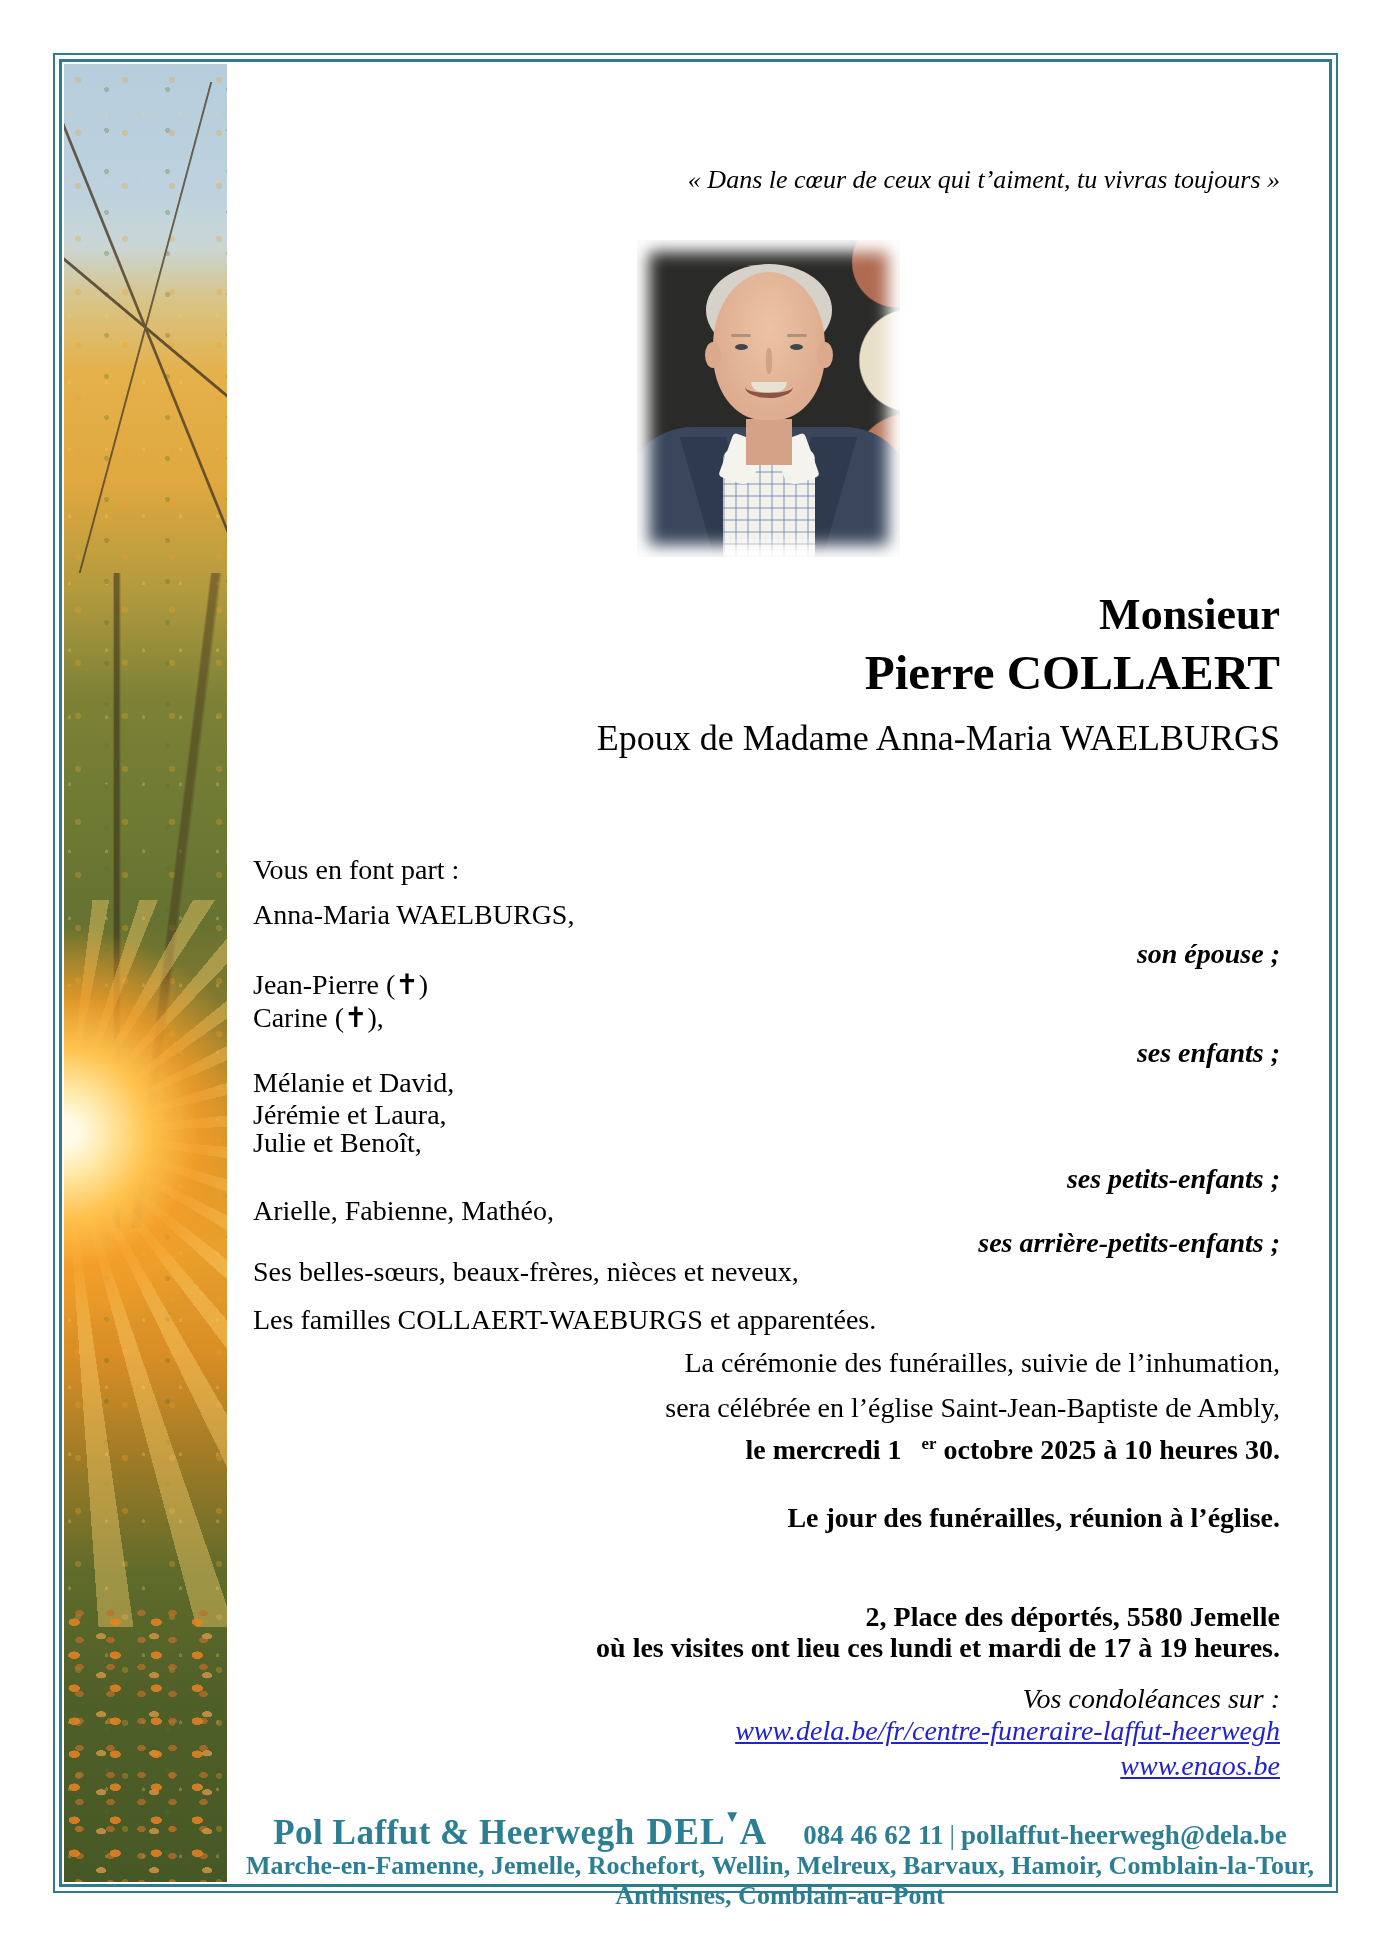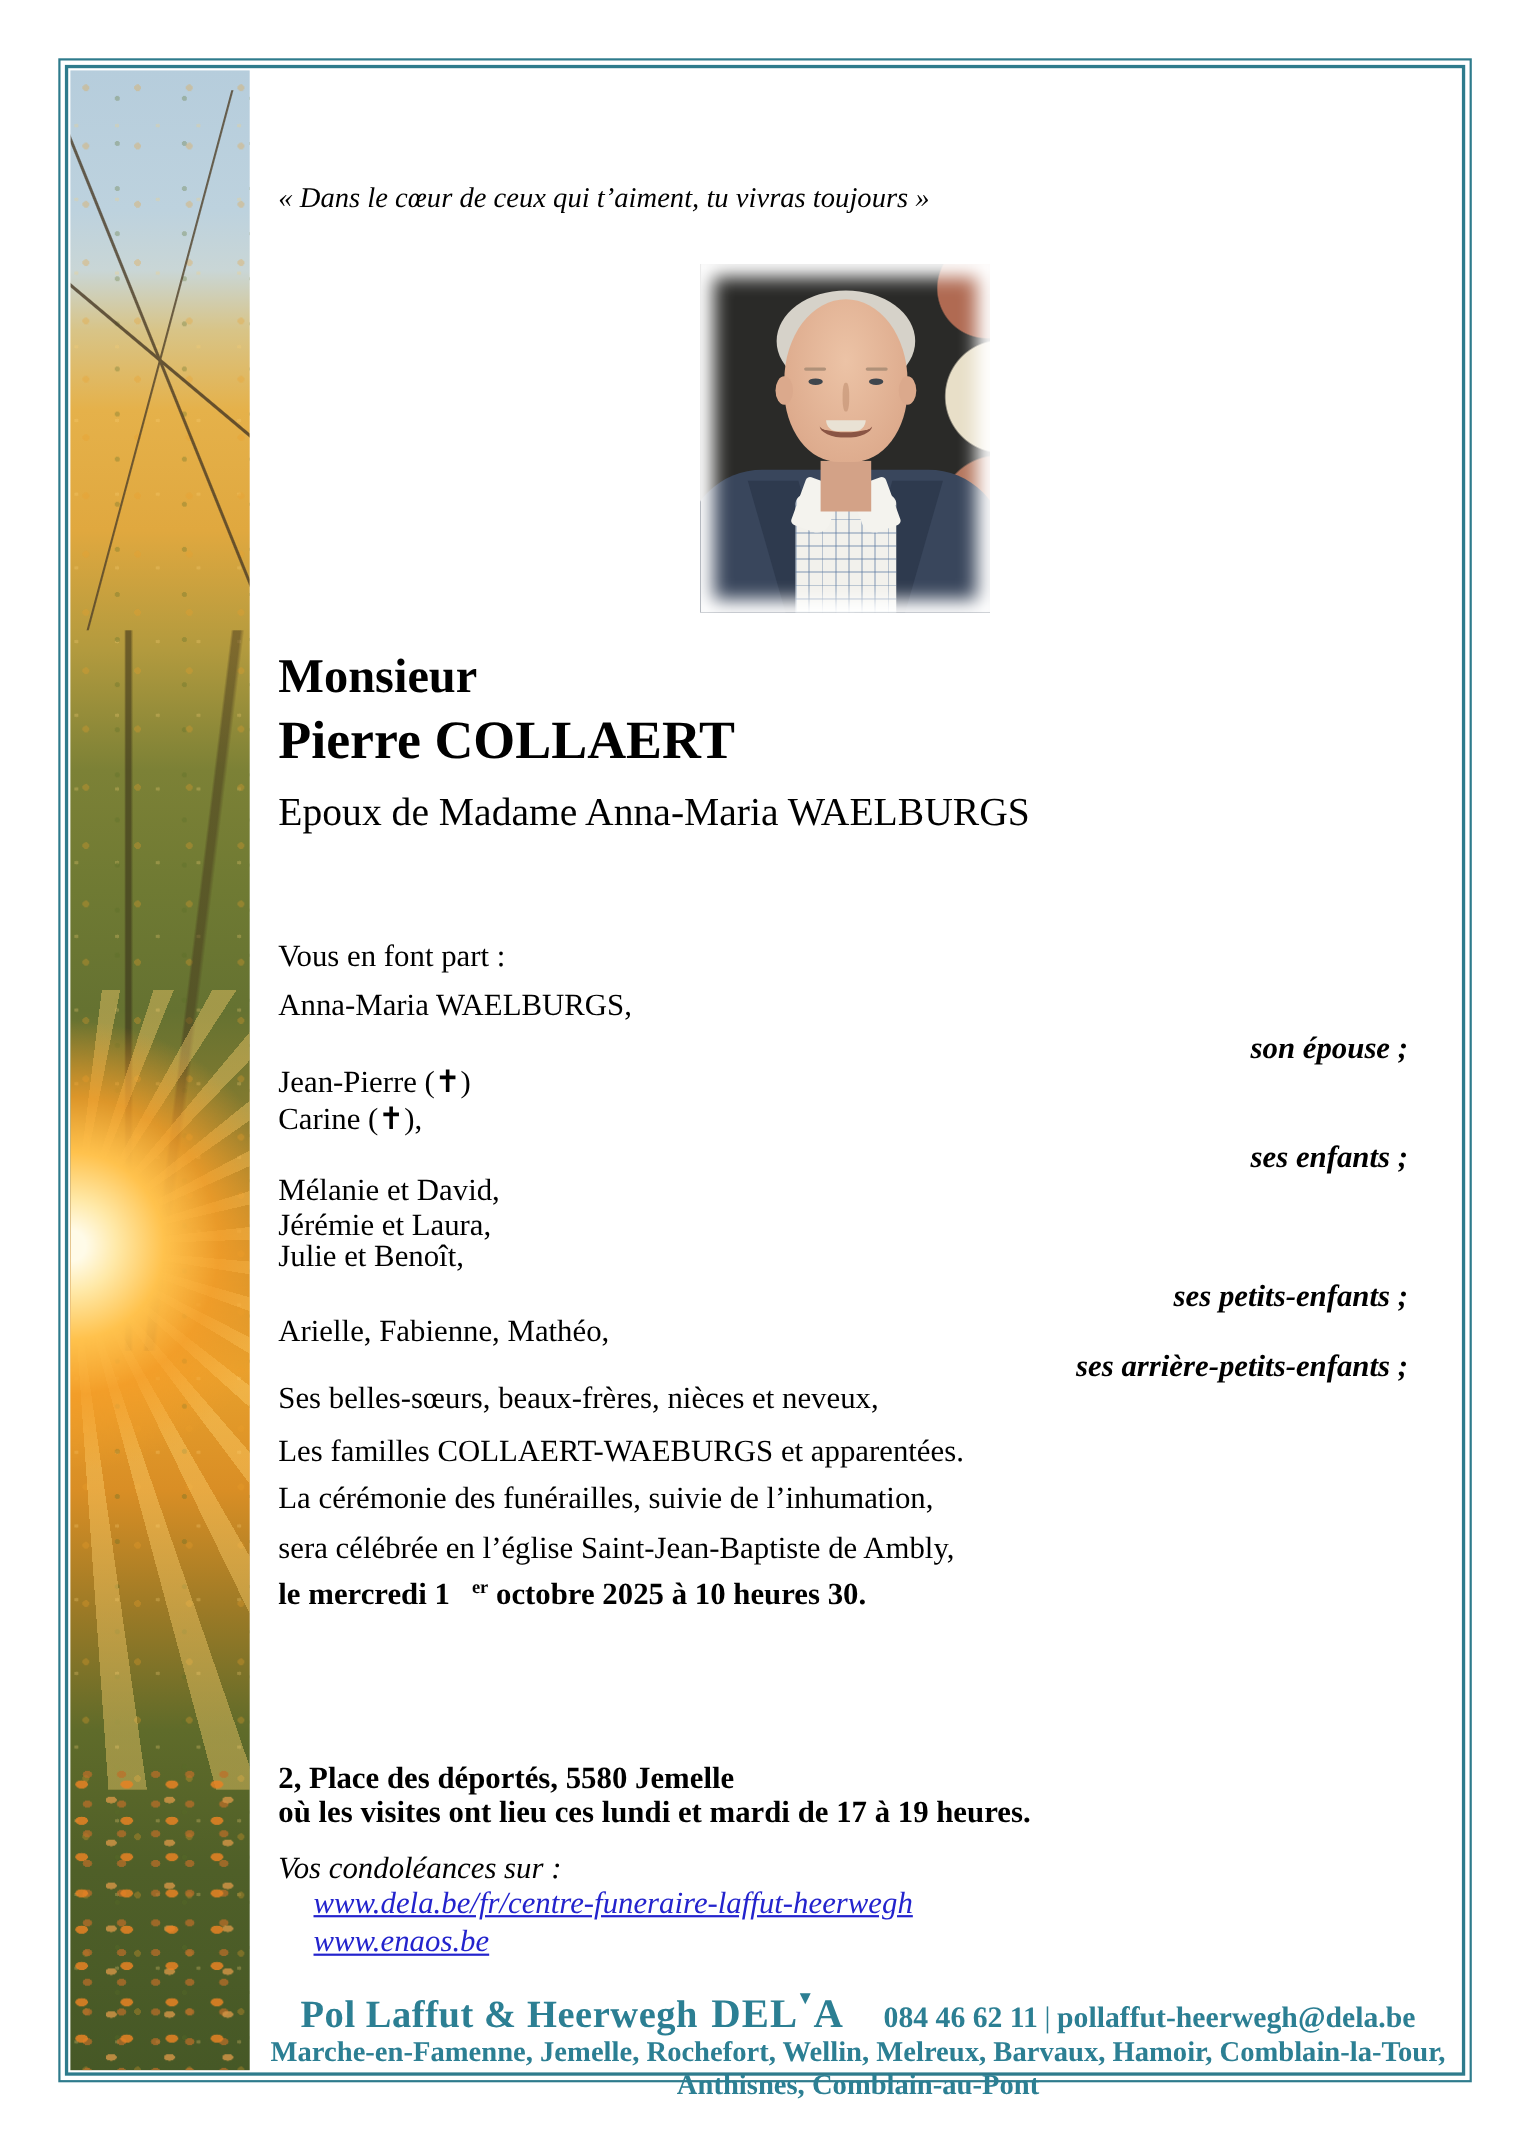--- a/index.html
+++ b/index.html
@@ -105,21 +105,21 @@
   .ph-nose{position:absolute;top:108px;left:calc(50% - 3px);width:6px;height:26px;border-radius:40%;
     background:rgba(190,140,110,.55);}
   .ph-smile{position:absolute;top:136px;left:calc(50% - 24px);width:48px;height:22px;
     border-radius:0 0 50% 50%;border-bottom:5px solid #8a5544;box-sizing:border-box;}
   .ph-teeth{position:absolute;top:142px;left:calc(50% - 18px);width:36px;height:10px;
     border-radius:0 0 14px 14px;background:#e9e2d4;}
   .ph-feather{position:absolute;inset:0;box-shadow:inset 0 0 16px 12px #ffffff;}
   
   .content{position:absolute;left:253px;top:0;width:1027px;height:100%;}
   .line{position:absolute;width:100%;font-size:28px;line-height:33px;}
-  .c{text-align:left;}
+  .c{text-align:right;}
   .r{text-align:right;}
   .b{font-weight:bold;}
   .i{font-style:italic;}
   .quote{top:163px;font-size:26px;font-style:italic;}
   .civility{top:591px;font-size:44px;line-height:48px;font-weight:bold;}
   .name{top:646px;font-size:49px;line-height:54px;font-weight:bold;}
   .spouse{top:717px;font-size:36px;line-height:42px;}
   .lifedates{top:789px;}
   sup{font-size:60%;line-height:0;margin-left:20px;}
   a.doc-link{color:#2323CD;font-style:italic;text-decoration:underline;margin-left:32px;}
@@ -190,20 +190,21 @@
   <div class="line r b i" style="top:1162px">ses petits-enfants ;</div>
   <div class="line" style="top:1194px">Arielle, Fabienne, Mathéo,</div>
   <div class="line r b i" style="top:1226px">ses arrière-petits-enfants ;</div>
   <div class="line" style="top:1255px">Ses belles-sœurs, beaux-frères, nièces et neveux,</div>
   <div class="line" style="top:1303px">Les familles COLLAERT-WAEBURGS et apparentées.</div>
 
   <div class="line c" style="top:1346px">La cérémonie des funérailles, suivie de l’inhumation,</div>
   <div class="line c" style="top:1391px">sera célébrée en l’église Saint-Jean-Baptiste de Ambly,</div>
   <div class="line c b" style="top:1433px"><span>le mercredi 1</span><sup>er</sup><span> octobre 2025 à 10 heures 30.</span></div>
 
+  <div class="line c b" style="top:1501px">Le jour des funérailles, réunion à l’église.</div>
 
   <div class="line c b" style="top:1600px">2, Place des déportés, 5580 Jemelle</div>
   <div class="line c b" style="top:1631px">où les visites ont lieu ces lundi et mardi de 17 à 19 heures.</div>
 
   <div class="line c i" style="top:1682px">Vos condoléances sur :</div>
   <div class="line c" style="top:1714px"><a href="#" class="doc-link">www.dela.be/fr/centre-funeraire-laffut-heerwegh</a></div>
   <div class="line c" style="top:1749px"><a href="#" class="doc-link">www.enaos.be</a></div>
 </div>
 
 <div class="footer">

